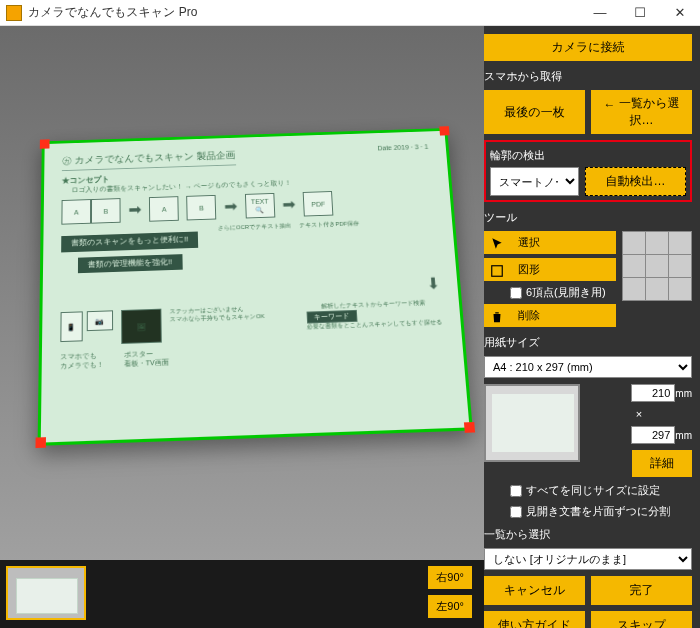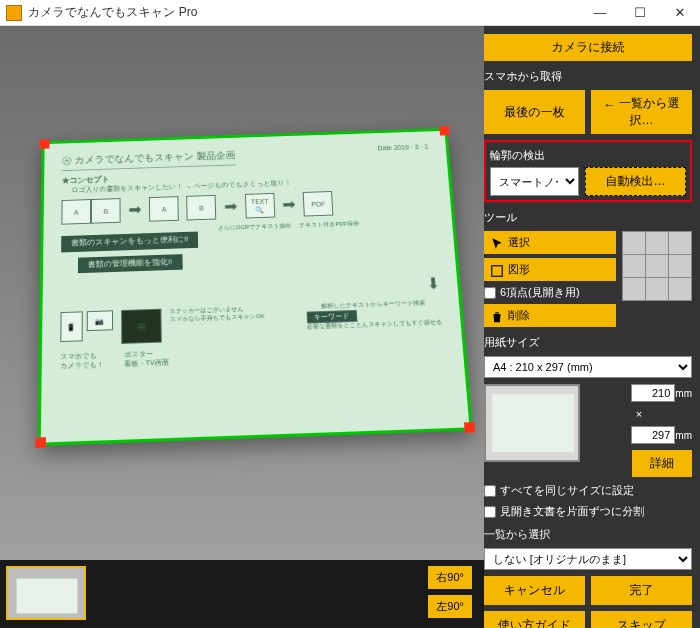--- a/index.html
+++ b/index.html
@@ -125,29 +125,29 @@
     padding: 3px 4px;
     border: 1px solid #888;
     background: #fff;
     color: #000;
   }
   .toolbox {
     display:flex; gap:6px;
   }
   .toolbtns { flex:1; display:flex; flex-direction:column; gap:4px;}
   .toolbtn {
-    background:#f5b800; color:#000; padding:4px 6px; text-align:left; display:flex; align-items:center; gap:6px; font-size:11px; cursor:pointer;
+    background:#f5b800; color:#000; padding:4px 6px; text-align:left; display:flex; align-items:center; gap:16px; font-size:11px; cursor:pointer;
   }
   .toolbtn .ticon { width:12px; height:12px; display:inline-block; }
   .gridwidget {
     width:70px; height:70px; background:#888;
     display:grid; grid-template-columns:1fr 1fr 1fr; grid-template-rows:1fr 1fr 1fr; gap:1px; padding:1px;
   }
   .gridwidget div { background:#ccc; }
-  .checkbox-row { display:flex; align-items:center; gap:4px; font-size:11px; color:#fff; }
+  .checkbox-row { display:flex; align-items:center; gap:4px; font-size:11px; color:#fff;margin-left:26px; }
   .checkbox-row input { width:12px; height:12px; }
   .thumbprev {
     width: 96px; height: 78px;
     border:2px solid #888;
     background:#d8d8d8;
     position:relative;
   }
   .thumbprev .mini { position:absolute; left:6px; top:8px; width:82px; height:58px; background:#e8f0ea; }
   .dimrow { display:flex; align-items:center; }
   .dimrow input { width:44px; text-align:right; padding:2px 4px;}

